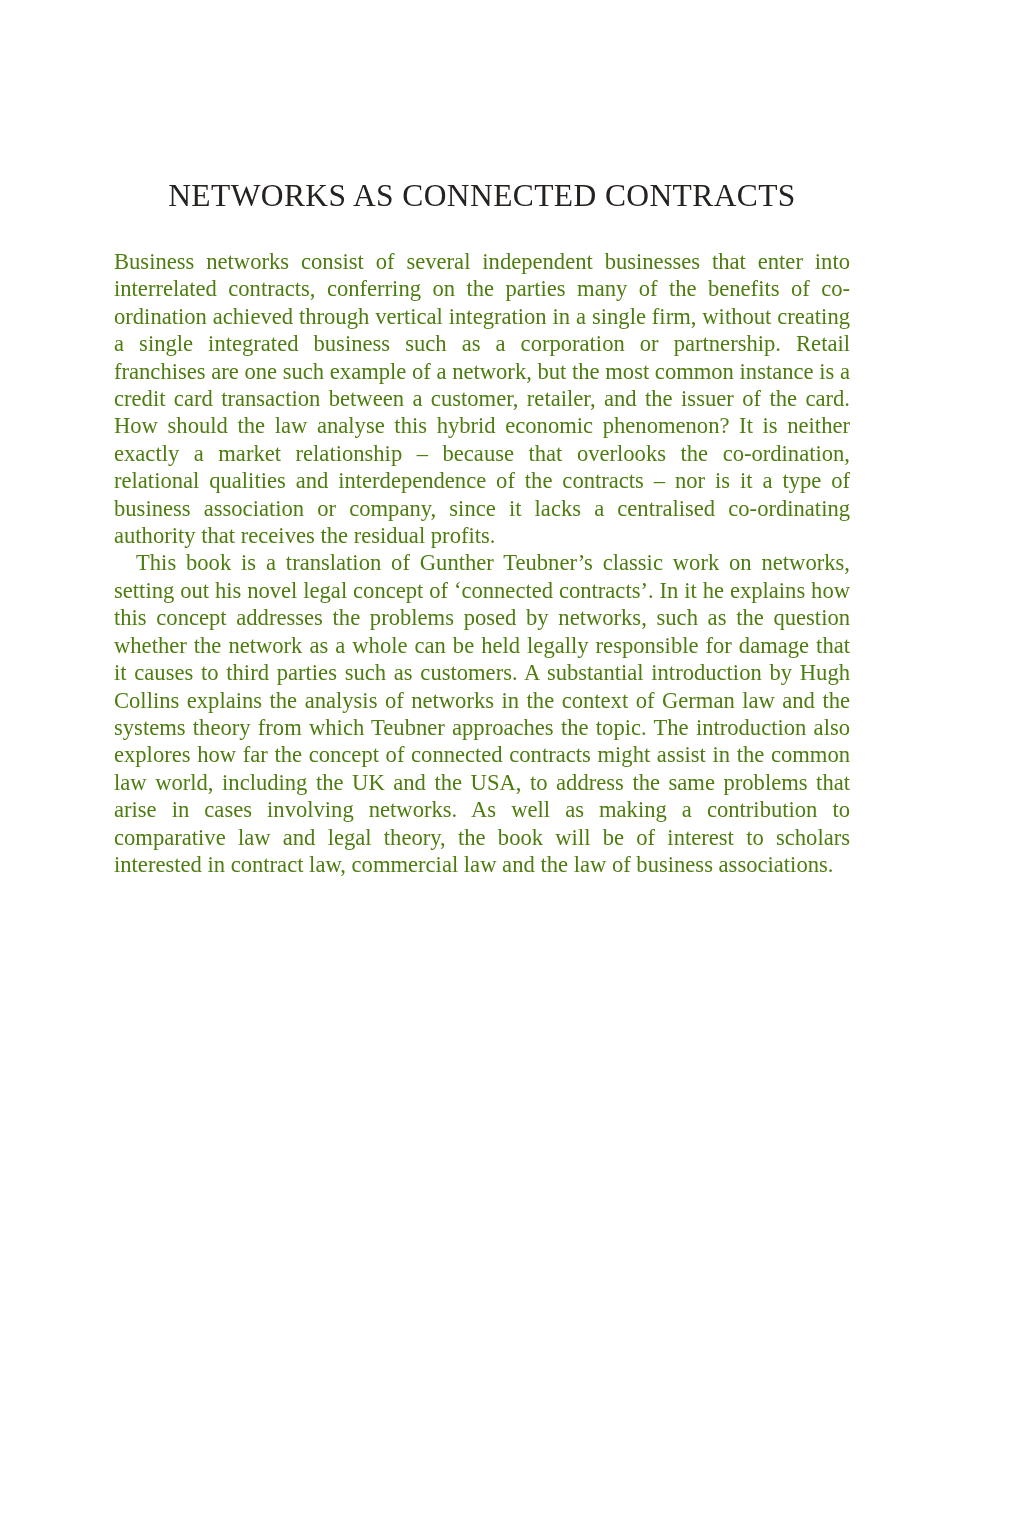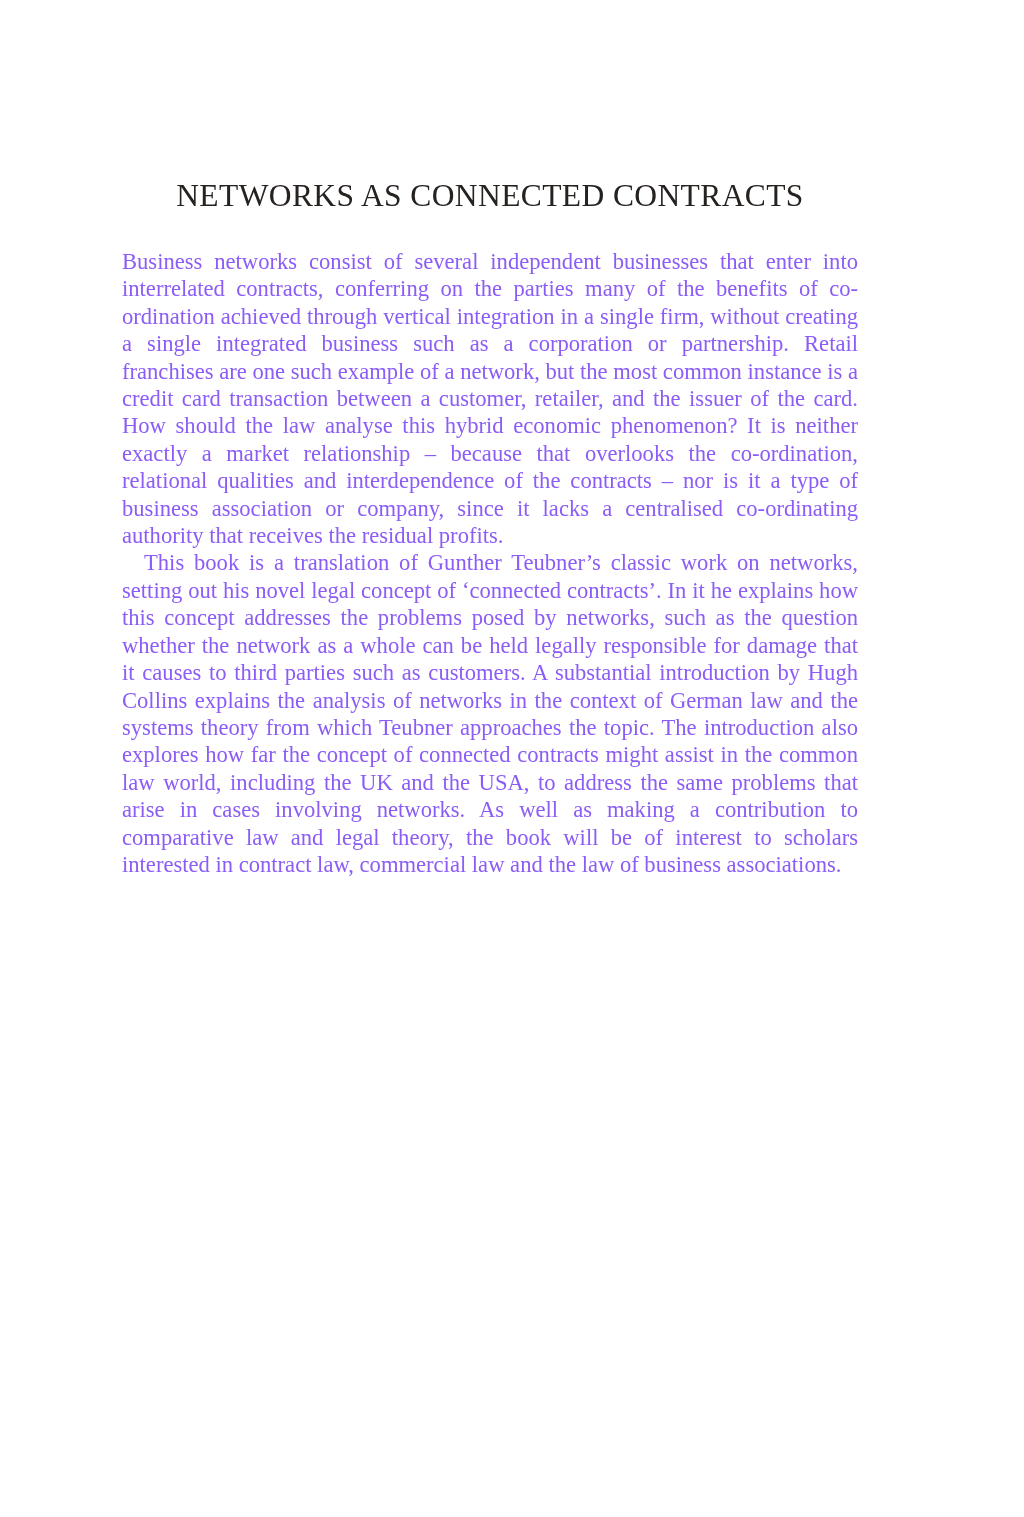--- a/index.html
+++ b/index.html
@@ -21,39 +21,38 @@
     top: 0;
     width: 1024px;
     height: 1517px;
     background: #ffffff;
   }
   .text-block {
     position: absolute;
     left: 114px;
     top: 176px;
     width: 736px;
-    margin-left: 8px;
   }
   .book-title {
     font-size: 31.5px;
     line-height: 40px;
     letter-spacing: 0.4px;
     text-align: center;
     font-weight: normal;
     margin: 0 0 32px 0;
     color: #262220;
     white-space: nowrap;
   }
   .blurb {
     font-size: 22.6px;
     line-height: 27.4px;
     text-align: justify;
     text-justify: inter-word;
     margin: 0;
-    color: #8b5cf6;
+    color: #4d7c0f;
     hyphens: manual;
     font-family: Liberation Serif, serif;
   }
   .blurb + .blurb {
     text-indent: 22px;
   }
 </style>
 </head>
 <body>
 

